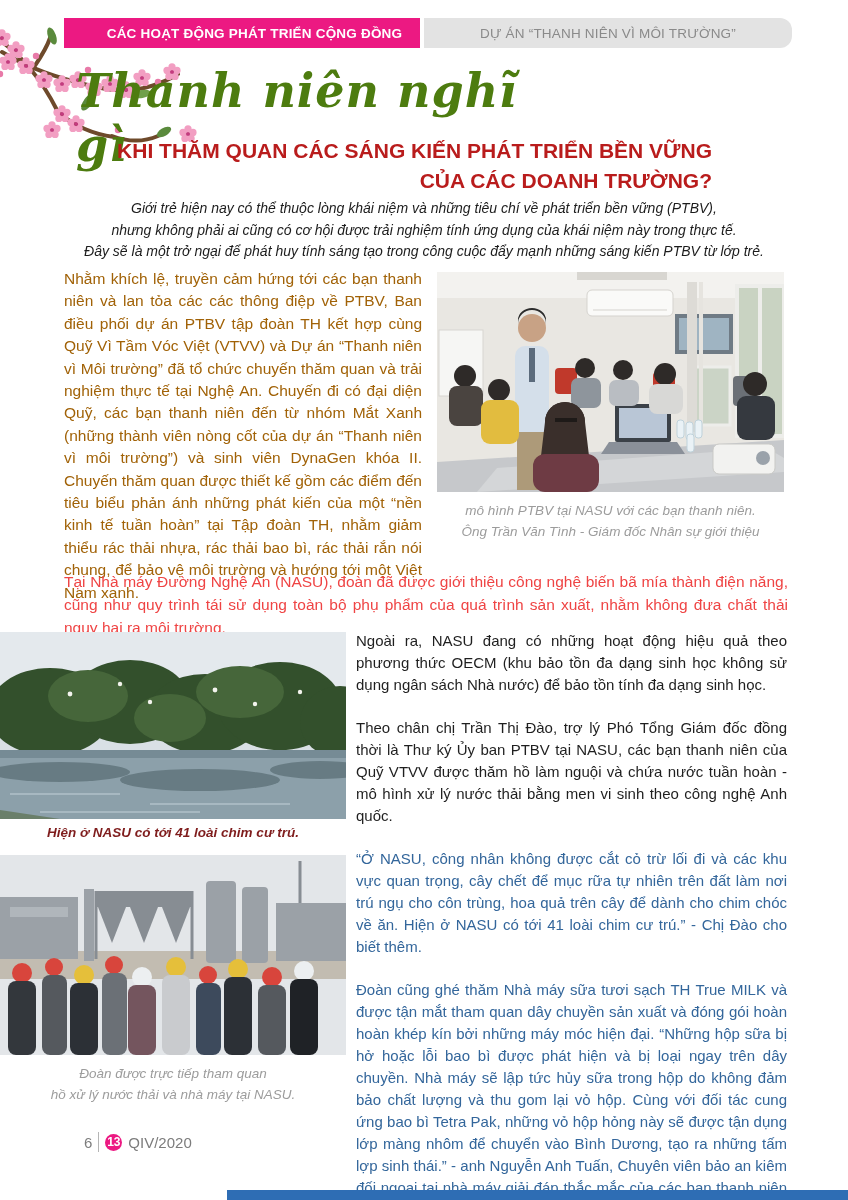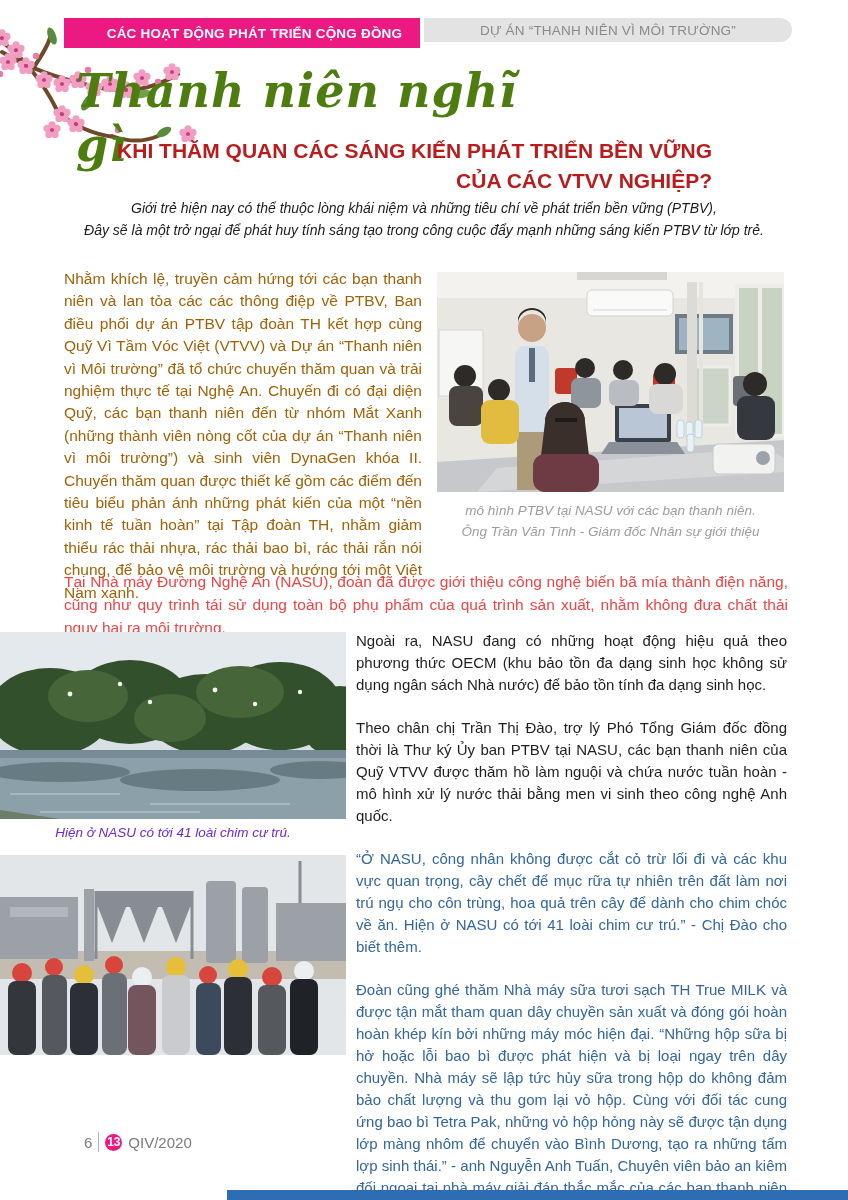--- a/index.html
+++ b/index.html
@@ -8,21 +8,21 @@
     position:relative; width:848px; height:1200px; margin:0 auto;
     background:#ffffff; overflow:hidden;
   }
   
   .bar-pink {
     position:absolute; left:64px; top:18px; width:356px; height:30px;
     background:#EC1982; color:#ffffff; font-weight:bold; font-size:13.5px;
     display:flex; align-items:center; justify-content:center; letter-spacing:.2px;padding-left:25px;
   }
   .bar-gray {
-    position:absolute; left:424px; top:18px; width:368px; height:24px;
+    position:absolute; left:424px; top:18px; width:368px; height:30px;
     background:#E3E3E3; color:#8A8A8A; font-size:13.5px;
     display:flex; align-items:center; justify-content:center;
     border-radius:0 12px 12px 0; letter-spacing:.2px;
   }
   
   .blossom { position:absolute; left:-8px; top:14px; width:215px; height:160px; }
   
   .script-title {
     position:absolute; left:76px; top:64px; width:500px;
     font-family:"DejaVu Serif", serif; font-style:italic; font-weight:bold;
@@ -47,21 +47,21 @@
     position:absolute; left:427px; top:500px; width:367px; text-align:center;
     font-style:italic; font-size:13.5px; color:#9C9C9C; line-height:21px;
   }
   .wide-para {
     position:absolute; left:64px; top:570px; width:724px;
     font-size:15.5px; line-height:23px; color:#ef4444; text-align:justify;
   }
   .photo2 { position:absolute; left:0; top:632px; width:346px; height:187px; }
   .caption2 {
     position:absolute; left:0; top:825px; width:346px; text-align:center;
-    font-style:italic; font-size:13.5px; color:#6d28d9;
+    font-style:italic; font-size:13.5px; color:#7f1d1d;font-weight:bold;
   }
   .photo3 { position:absolute; left:0; top:855px; width:346px; height:200px; }
   .caption3 {
     position:absolute; left:0; top:1063px; width:346px; text-align:center;
     font-style:italic; font-size:13.5px; color:#9C9C9C; line-height:21px;
   }
   .right-col {
     position:absolute; left:356px; top:630px; width:431px;
     font-size:15px; line-height:22px; color:#1f1f1f; text-align:justify;
   }
@@ -137,25 +137,26 @@
         <circle cx="126" cy="116" r="3.2"></circle>
           <circle cx="166" cy="68" r="3.2"></circle>
         <circle cx="8" cy="60" r="3.2"></circle>
       </g>
     </svg>
   </div>
 
   <div class="script-title">Thanh niên nghĩ gì</div>
   <div class="heading">
     <div>KHI THĂM QUAN CÁC SÁNG KIẾN PHÁT TRIỂN BỀN VỮNG</div>
-    <div>CỦA CÁC VTVV NGHIỆP?</div>
+    <div>CỦA CÁC DOANH TRƯỜNG?</div>
   </div>
 
   <div class="intro">
     <div>Giới trẻ hiện nay có thể thuộc lòng khái niệm và những tiêu chí về phát triển bền vững (PTBV),</div>
+    <div>nhưng không phải ai cũng có cơ hội được trải nghiệm tính ứng dụng của khái niệm này trong thực tế.</div>
     <div>Đây sẽ là một trở ngại để phát huy tính sáng tạo trong công cuộc đẩy mạnh những sáng kiến PTBV từ lớp trẻ.</div>
   </div>
 
   <div class="left-para">Nhằm khích lệ, truyền cảm hứng tới các bạn thanh niên và lan tỏa các các thông điệp về PTBV, Ban điều phối dự án PTBV tập đoàn TH kết hợp cùng Quỹ Vì Tầm Vóc Việt (VTVV) và Dự án “Thanh niên vì Môi trường” đã tổ chức chuyến thăm quan và trải nghiệm thực tế tại Nghệ An. Chuyến đi có đại diện Quỹ, các bạn thanh niên đến từ nhóm Mắt Xanh (những thành viên nòng cốt của dự án “Thanh niên vì môi trường”) và sinh viên DynaGen khóa II. Chuyến thăm quan được thiết kế gồm các điểm đến tiêu biểu phản ánh những phát kiến của một “nền kinh tế tuần hoàn” tại Tập đoàn TH, nhằm giảm thiểu rác thải nhựa, rác thải bao bì, rác thải rắn nói chung, để bảo vệ môi trường và hướng tới một Việt Nam xanh.</div>
 
   <div class="photo photo1">
     <svg width="347" height="220" viewBox="0 0 347 220">
       <rect width="347" height="220" fill="#E9E7E2"></rect>
       <rect width="347" height="26" fill="#F3F2EF"></rect>
       <rect x="140" y="0" width="90" height="8" fill="#D8D6D1"></rect>
@@ -329,20 +330,24 @@
             <circle cx="272" cy="122" r="10" fill="#D8453C"></circle>
             <rect x="258" y="130" width="28" height="70" rx="8" fill="#55595E"></rect>
           </g>
         <g>
             <circle cx="304" cy="116" r="10" fill="#ECEFF1"></circle>
             <rect x="290" y="124" width="28" height="76" rx="8" fill="#1F2226"></rect>
           </g>
       </g>
     </svg>
   </div>
+  <div class="caption3">
+    <div>Đoàn được trực tiếp tham quan</div>
+    <div>hồ xử lý nước thải và nhà máy tại NASU.</div>
+  </div>
 
   <div class="right-col">
     <p>Ngoài ra, NASU đang có những hoạt động hiệu quả theo phương thức OECM (khu bảo tồn đa dạng sinh học không sử dụng ngân sách Nhà nước) để bảo tồn tính đa dạng sinh học.</p>
     <p>Theo chân chị Trần Thị Đào, trợ lý Phó Tổng Giám đốc đồng thời là Thư ký Ủy ban PTBV tại NASU, các bạn thanh niên của Quỹ VTVV được thăm hồ làm nguội và chứa nước tuần hoàn - mô hình xử lý nước thải bằng men vi sinh theo công nghệ Anh quốc.</p>
     <p class="blue"><span class="it">“Ở NASU, công nhân không được cắt cỏ trừ lối đi và các khu vực quan trọng, cây chết để mục rữa tự nhiên trên đất làm nơi trú ngụ cho côn trùng, hoa quả trên cây để dành cho chim chóc về ăn. Hiện ở NASU có tới 41 loài chim cư trú.”</span><span> - Chị Đào cho biết thêm.</span></p>
     <p class="blue"><span class="it">Đoàn cũng ghé thăm Nhà máy sữa tươi sạch TH True MILK và được tận mắt tham quan dây chuyền sản xuất và đóng gói hoàn hoàn khép kín bởi những máy móc hiện đại. “Những hộp sữa bị hở hoặc lỗi bao bì được phát hiện và bị loại ngay trên dây chuyền. Nhà máy sẽ lập tức hủy sữa trong hộp do không đảm bảo chất lượng và thu gom lại vỏ hộp. Cùng với đối tác cung ứng bao bì Tetra Pak, những vỏ hộp hỏng này sẽ được tận dụng lớp màng nhôm để chuyển vào Bình Dương, tạo ra những tấm lợp sinh thái.”</span><span> - anh Nguyễn Anh Tuấn, Chuyên viên bảo an kiêm đối ngoại tại nhà máy giải đáp thắc mắc của các bạn thanh niên về việc tái chế vỏ hộp hỏng.</span></p>
   </div>
 
   <div class="footer">
     <span>6</span>

